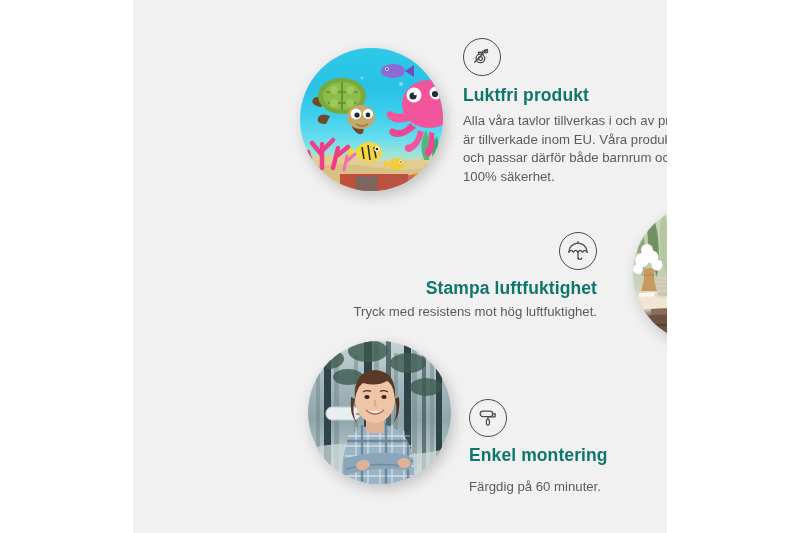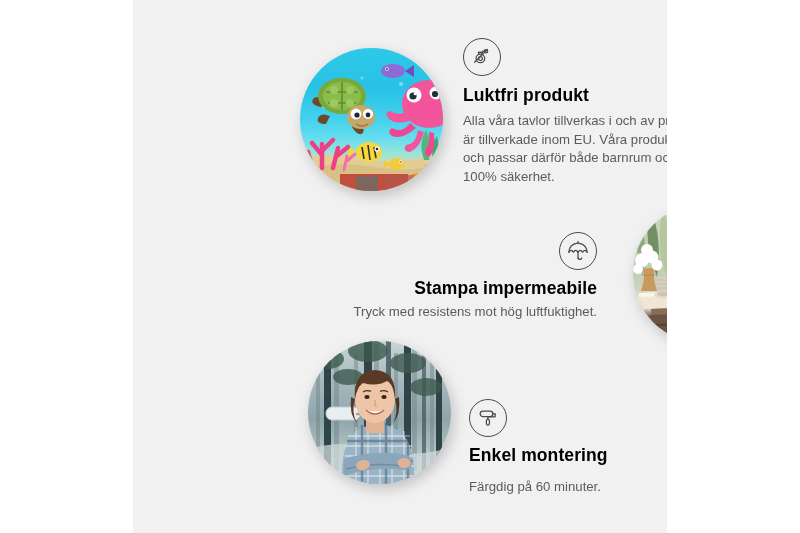--- a/index.html
+++ b/index.html
@@ -46,21 +46,21 @@
     box-sizing: border-box;
     display: flex;
     align-items: center;
     justify-content: center;
   }
   .icon-circle svg { display: block; }
 
   .feature-title {
     font-size: 17.5px;
     font-weight: 700;
-    color: #000000;
+    color: #0f766e;
     letter-spacing: 0.1px;
     line-height: 1.2;
     margin: 0;
     white-space: nowrap;
   }
 
   .feature-body {
     font-size: 13.2px;
     color: #5b5b5b;
     line-height: 1.42;
@@ -323,21 +323,21 @@
             <path d="M2.8 13.2c1.5-2.6 3.1-2.6 4.6 0 1.5-2.6 3.1-2.6 4.6 0 1.5-2.6 3.1-2.6 4.6 0 1.5-2.6 3.1-2.6 4.6 0"></path>
 
             <path d="M12 13.2V19"></path>
 
             <path d="M12 19a1.9 1.9 0 0 0 3.7 0"></path>
 
             <path d="M12 4V2.6"></path>
           </svg>
         </div>
       </div>
-      <h3 class="feature-title">Stampa impermeabile</h3>
+      <h3 class="feature-title">Stampa luftfuktighet</h3>
       <p class="feature-body">Tryck med resistens mot hög luftfuktighet.</p>
     </div>
 
     <div class="photo-circle" id="photo-forest">
       <div class="forest-bg"></div>
       <svg class="scene" viewBox="0 0 143 143">
 
         <g opacity="0.45" fill="#6f8286">
           <rect x="8" y="10" width="4" height="120"></rect>
           <rect x="26" y="4" width="5" height="126"></rect>

